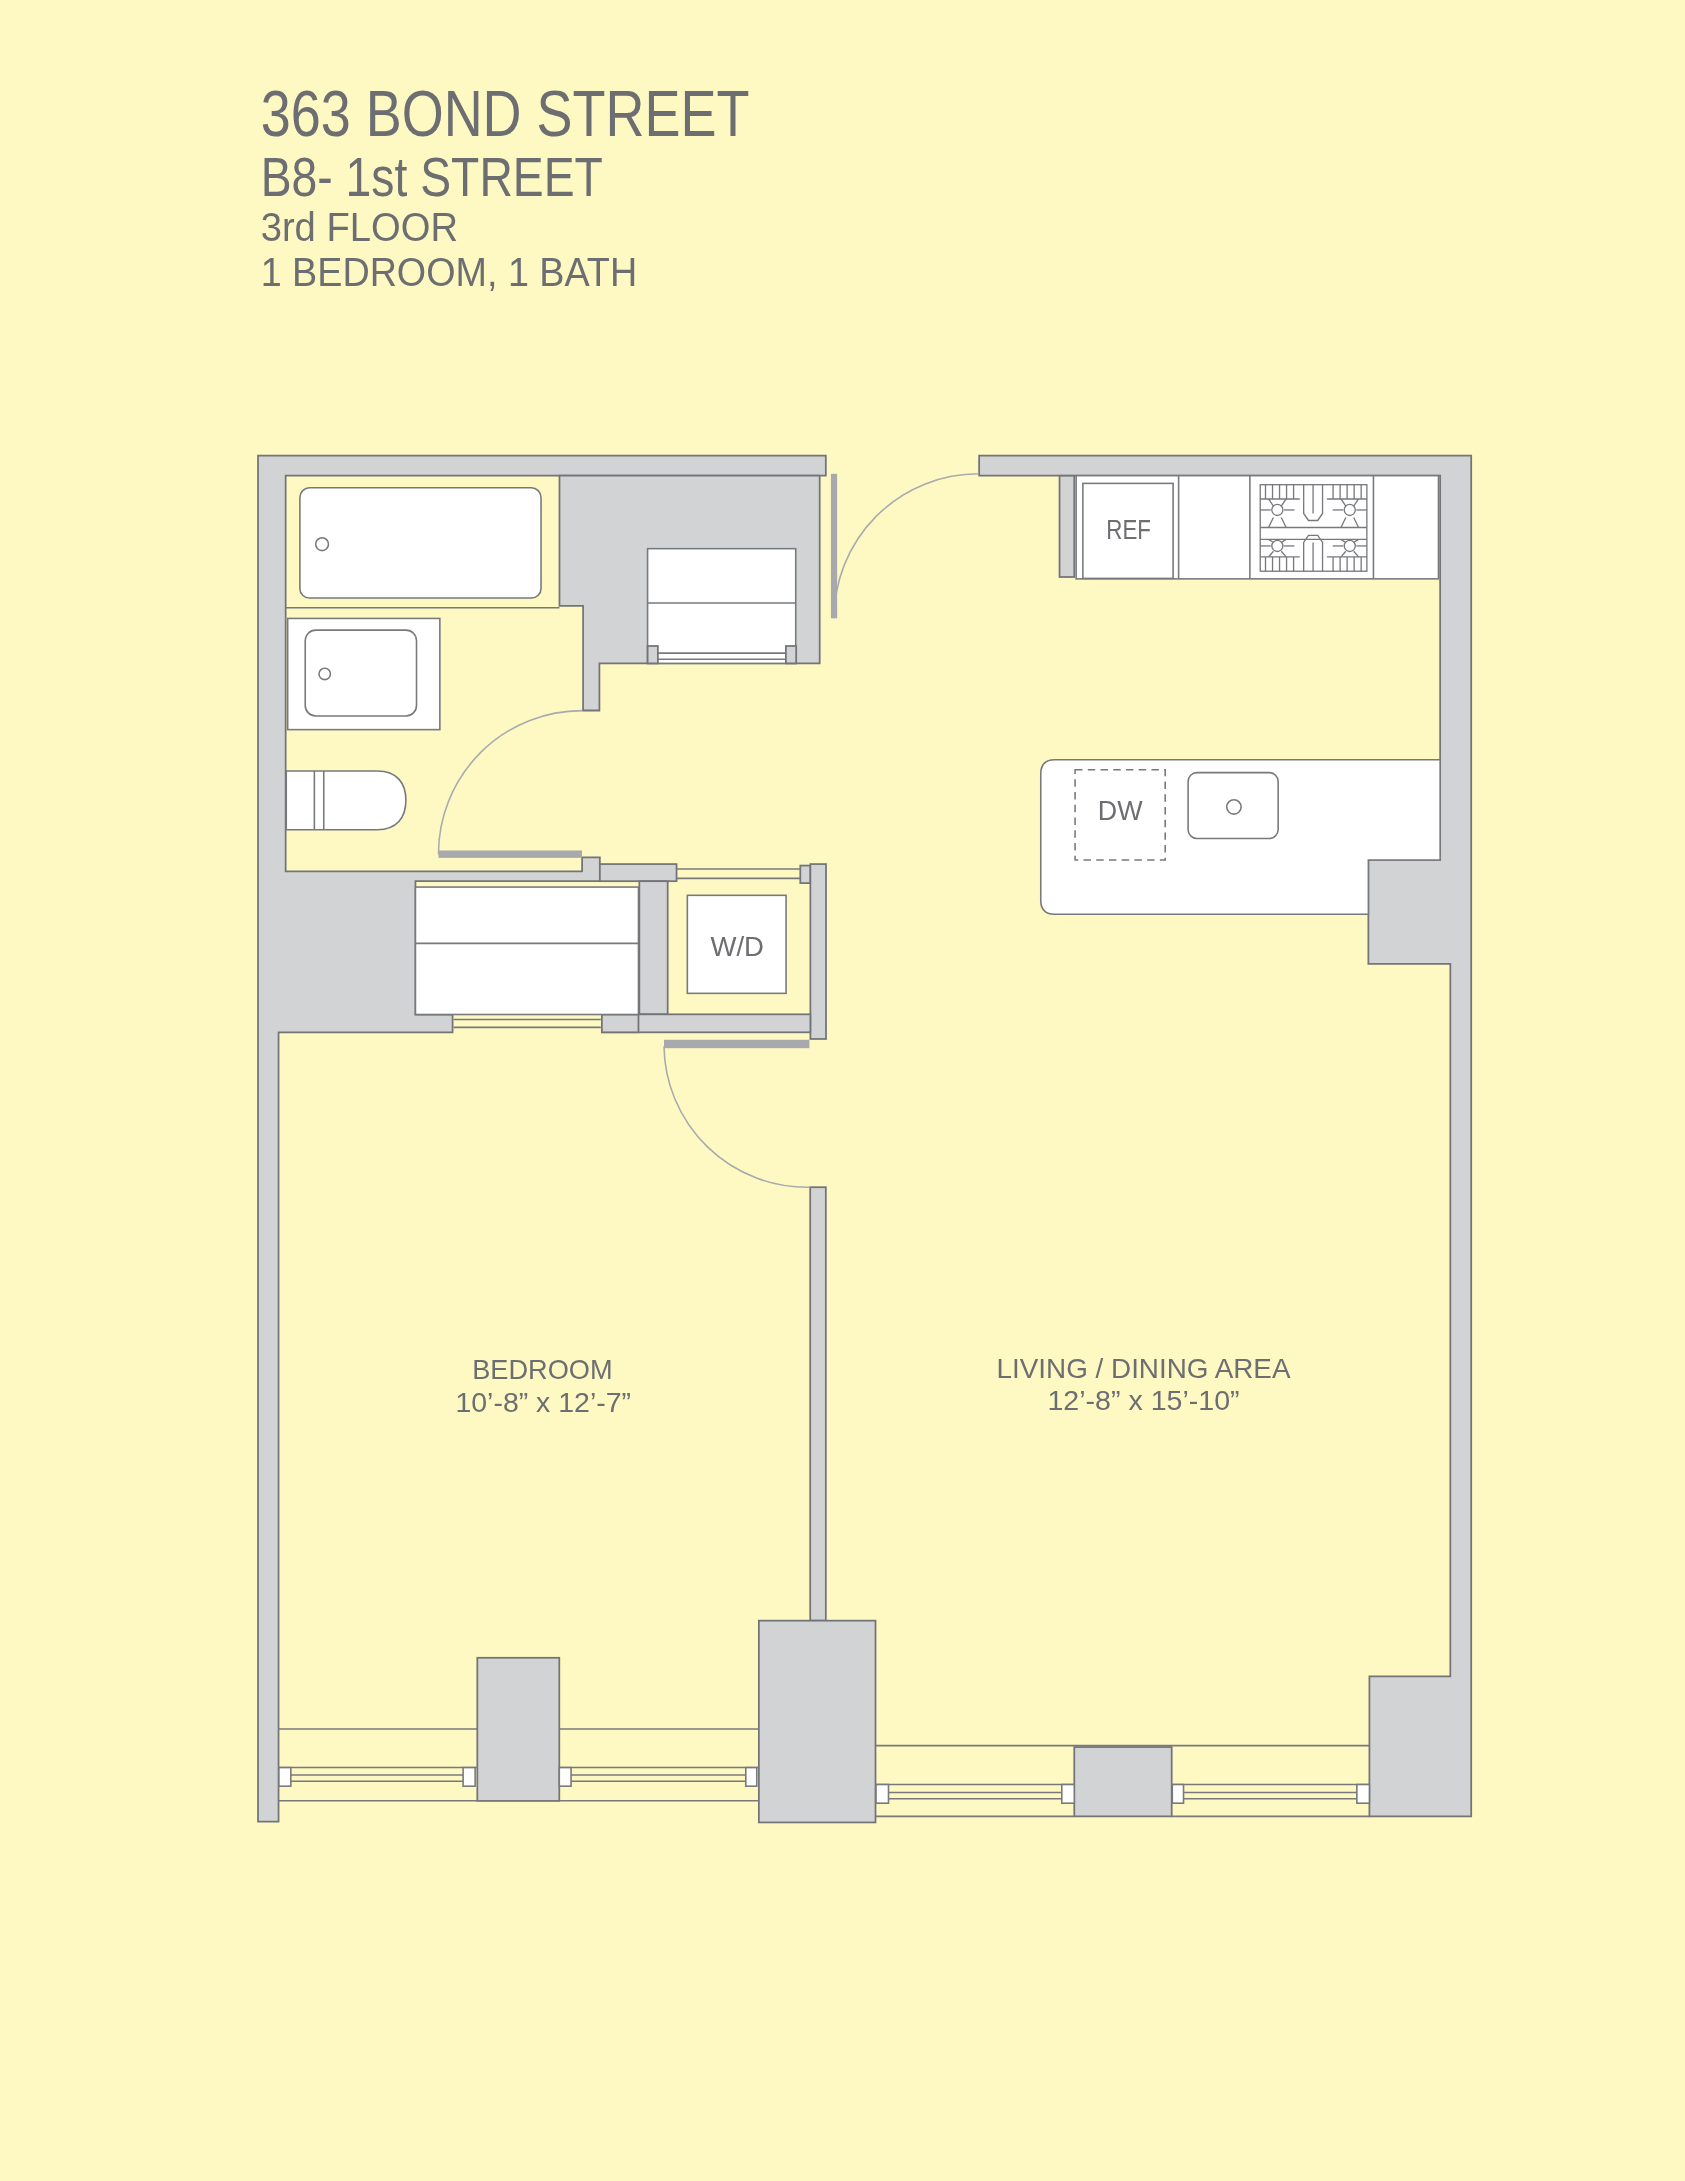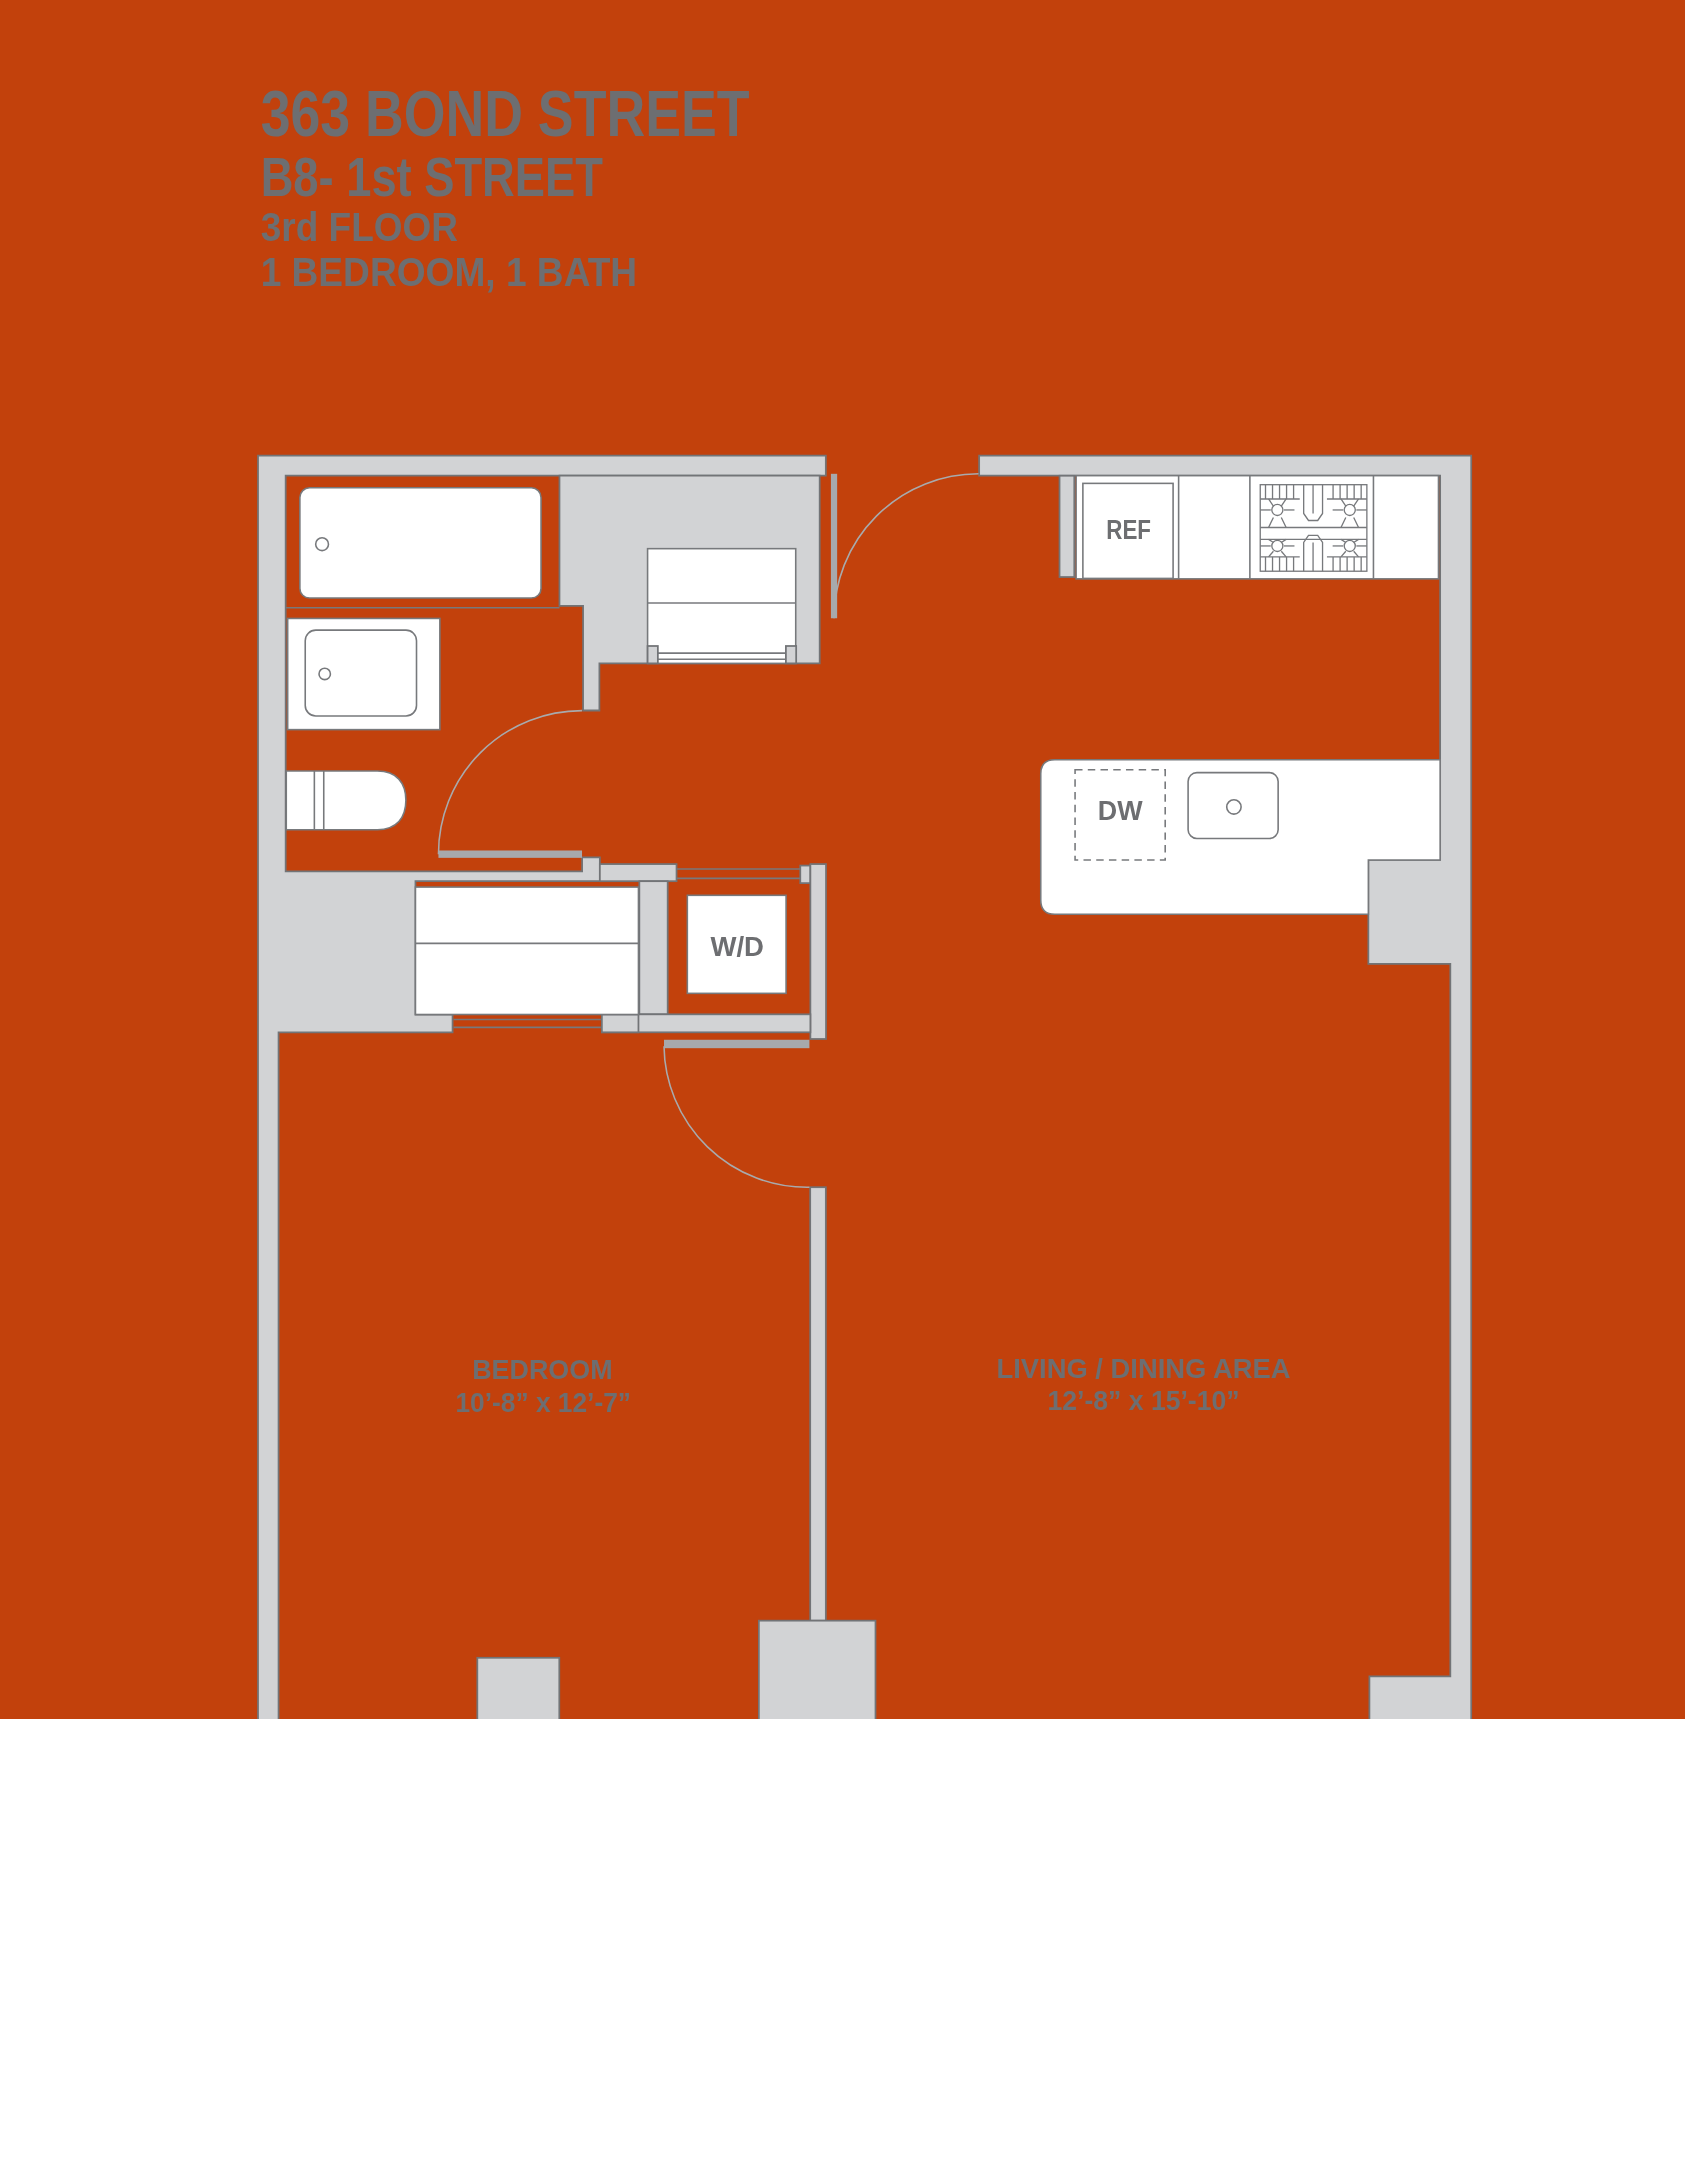--- a/index.html
+++ b/index.html
@@ -1,16 +1,16 @@
 <!DOCTYPE html>
 <html style="font-size:14px"><head>
 <meta charset="utf-8">
 <style>
   html,body{margin:0;padding:0;background:#ffffff;}
-  .page{position:relative;width:1685px;height:1719px;background:#c2410c;overflow:hidden;font-weight:bold;}
+  .page{position:relative;width:1685px;height:2181px;background:#fef9c3;overflow:hidden;}
   text{font-family:"Liberation Sans",sans-serif;fill:#6d6e71;}
 </style>
 </head>
 <body>
 <div class="page">
 <svg width="1685" height="2181" viewBox="0 0 1920 2485">
 <defs></defs>
 <g id="titleblock">
 
   <text x="297" y="155" font-size="73" textLength="557" lengthAdjust="spacingAndGlyphs">363 BOND STREET</text>

